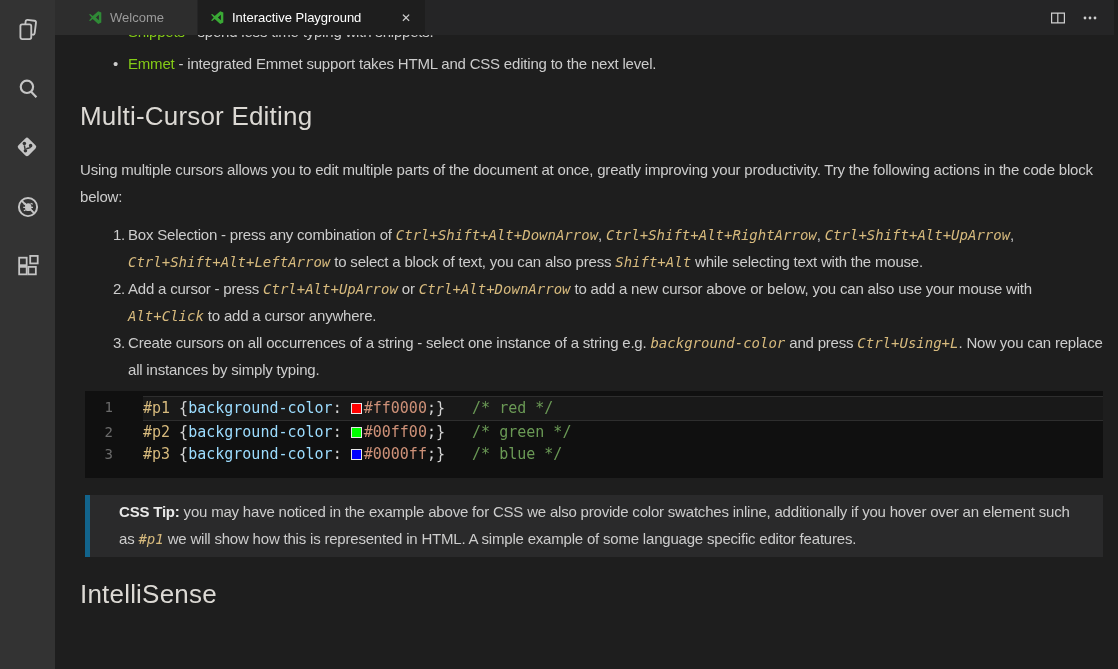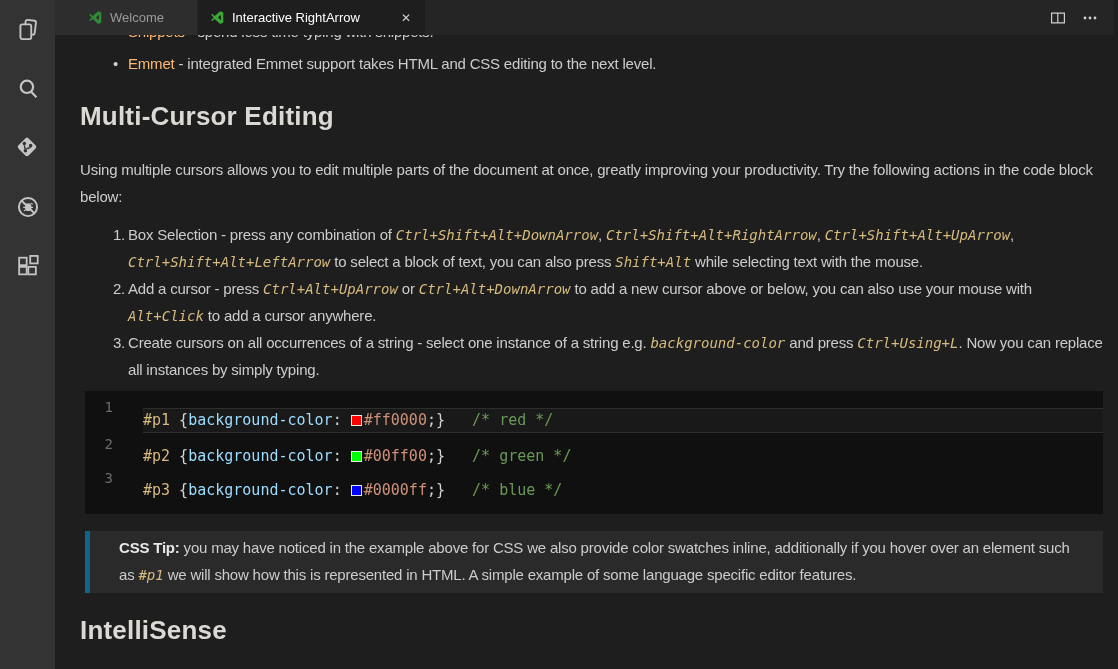--- a/index.html
+++ b/index.html
@@ -46,29 +46,29 @@
   
   .content {
     position:absolute; left:55px; top:35px; right:0; bottom:0;
     overflow:hidden; padding:0 15px 0 25px;
     font-size:15px; line-height:26px; color:#cccccc; letter-spacing:-0.2px;
   }
   .kbd {
     font-family:"DejaVu Sans Mono","Liberation Mono",monospace;
     color:#d7ba7d; font-size:14px; letter-spacing:0;font-style:italic;
   }
-  .link { color:#fdba74; cursor:pointer; }
+  .link { color:#84cc16; cursor:pointer; }
 
   ul.features { list-style:none; margin-top:-16px; line-height:26px; }
   ul.features li { position:relative; padding-left:48px; }
   ul.features li + li { margin-top:6px; }
   ul.features .dot { position:absolute; left:33px; color:#cccccc; }
 
   h2.wt-heading {
-    font-size:26px; font-weight:700; color:#dcd9d4; letter-spacing:0.2px;
+    font-size:26px; font-weight:400; color:#dcd9d4; letter-spacing:0.2px;
     margin-top:22px; line-height:34px;
   }
   p.intro { margin-top:23px; line-height:27px; }
 
   ol.actions { list-style:none; margin-top:12px; line-height:26.5px; }
   ol.actions li { position:relative; padding-left:48px; }
   ol.actions li + li { margin-top:1px; }
   ol.actions .num { position:absolute; left:25px; width:20px; text-align:right; }
 
   p.outro { margin-top:12px; line-height:27px; }
@@ -77,21 +77,21 @@
     margin:8px 0 0 5px; background:#101010;
     padding:5px 0 12px 0;
     font-family:"DejaVu Sans Mono","Liberation Mono",monospace;
     font-size:15px; line-height:22.5px; letter-spacing:0;
   }
   .code-row { display:flex; cursor:text; }
   .gutter {
     flex:0 0 58px; padding-right:30px; text-align:right;
     color:#6b6b6b; font-size:14px;
   }
-  .code-cell { flex:1; white-space:pre;margin-top:12px; }
+  .code-cell { flex:1; white-space:pre; }
   .code-cell.current {
     background:#191919;
     border-top:1px solid #2e2e2e; border-bottom:1px solid #2e2e2e;
   }
   .tok-selector { color:#d7ba7d; }
   .tok-plain    { color:#d4d4d4; }
   .tok-property { color:#9cdcfe; }
   .tok-value    { color:#ce9178; }
   .tok-comment  { color:#6a9955; }
   .swatch {
@@ -167,21 +167,21 @@
         </svg>
     </span>
     <span class="tab-label">Welcome</span>
   </div>
   <div class="tab tab-active">
     <span class="vs-logo">
       <svg width="15" height="15" viewBox="0 0 16 16">
           <path fill="currentColor" fill-rule="evenodd" d="M10.9 1.2 14.2 2.6v10.8l-3.3 1.4L5 9.7l-2.6 2-1.3-.6L3.9 8 1.1 4.9l1.3-.6 2.6 2 5.9-5.1zM11.6 5 8.4 8l3.2 3V5z"></path>
         </svg>
     </span>
-    <span class="tab-label">Interactive RightArrow</span>
+    <span class="tab-label">Interactive Playground</span>
     <span class="tab-close">✕</span>
   </div>
   <div class="tab-actions">
     <span class="tab-action">
       <svg width="16" height="16" viewBox="0 0 16 16">
           <path fill="currentColor" fill-rule="evenodd" d="M1 2.5h14v11H1v-11zm1.2 1.2v8.6h5v-8.6h-5zm6.2 0v8.6h5.4V3.7H8.4z"></path>
         </svg>
     </span>
     <span class="tab-action">
       <svg width="16" height="16" viewBox="0 0 16 16">

